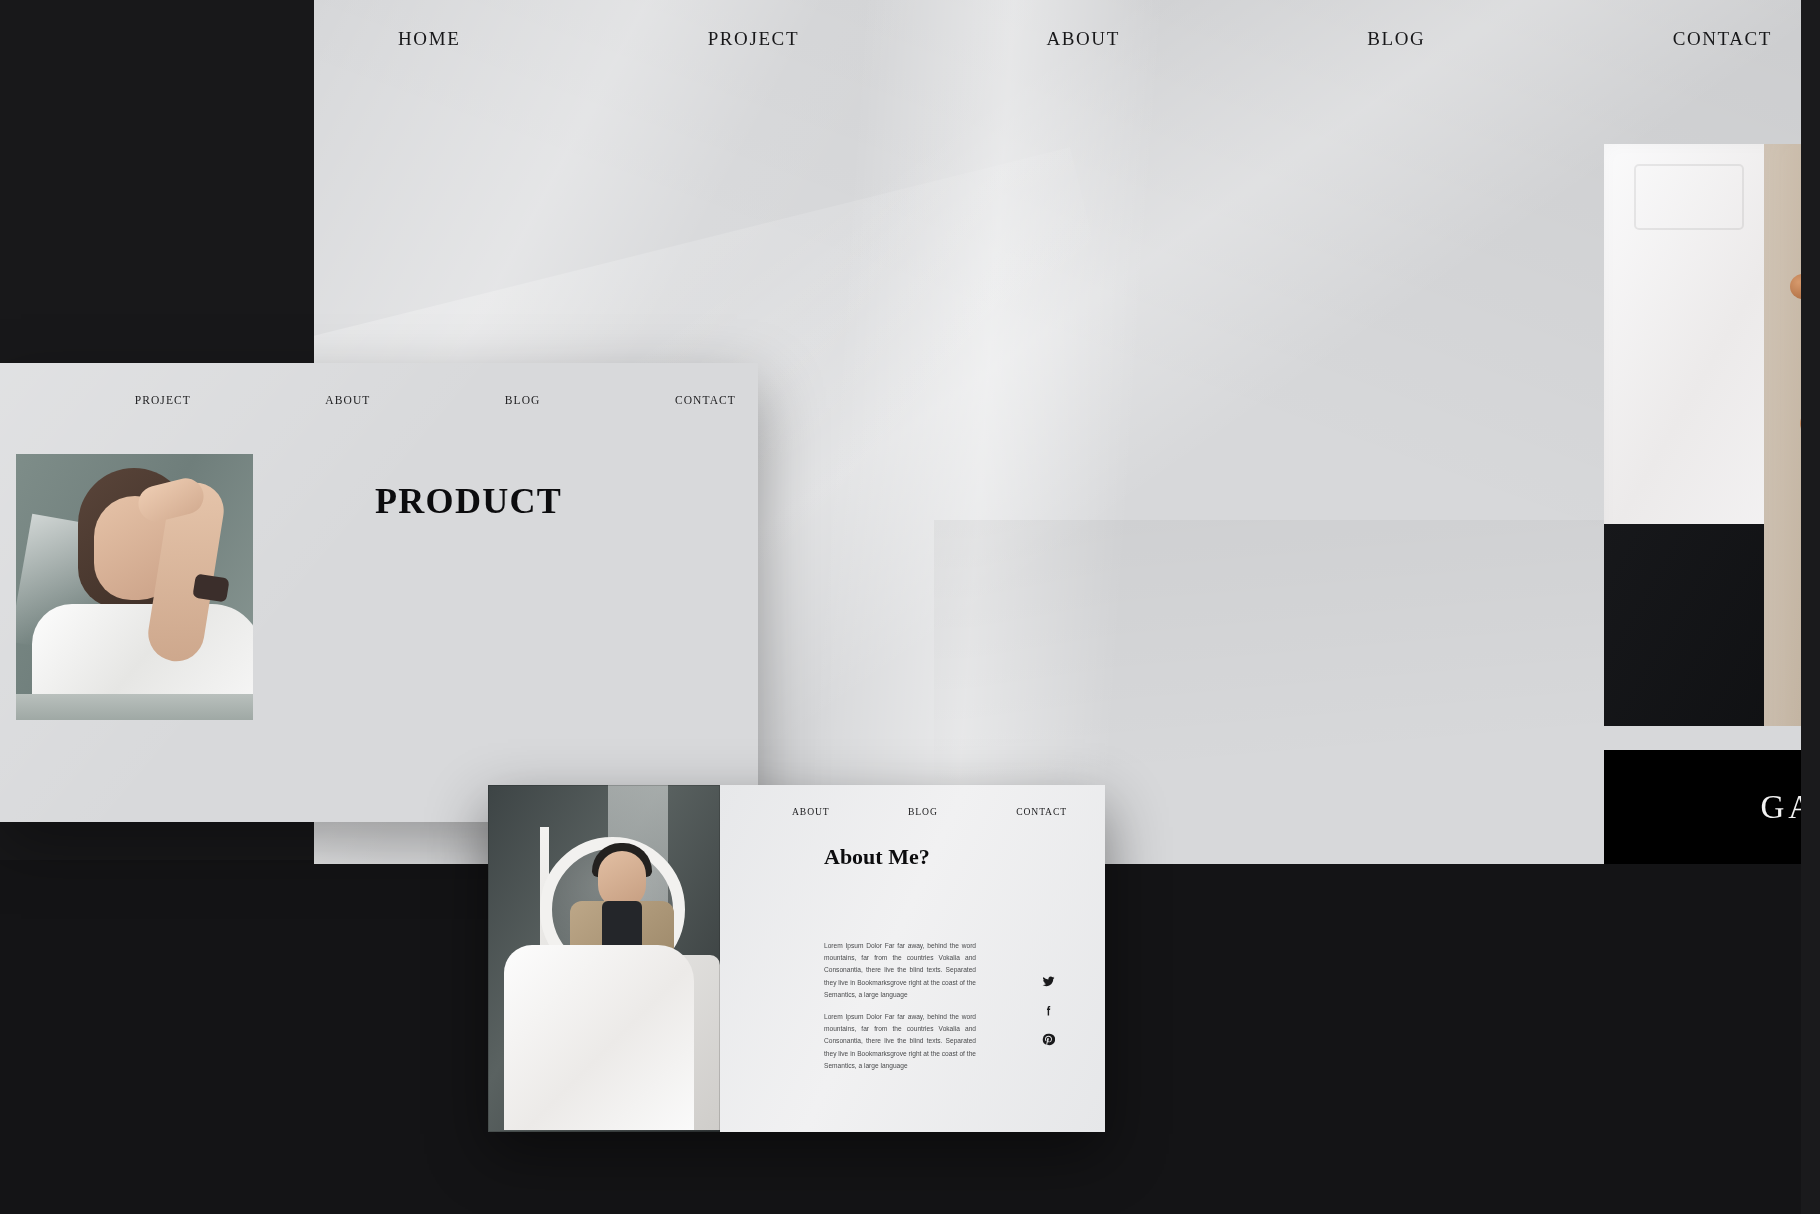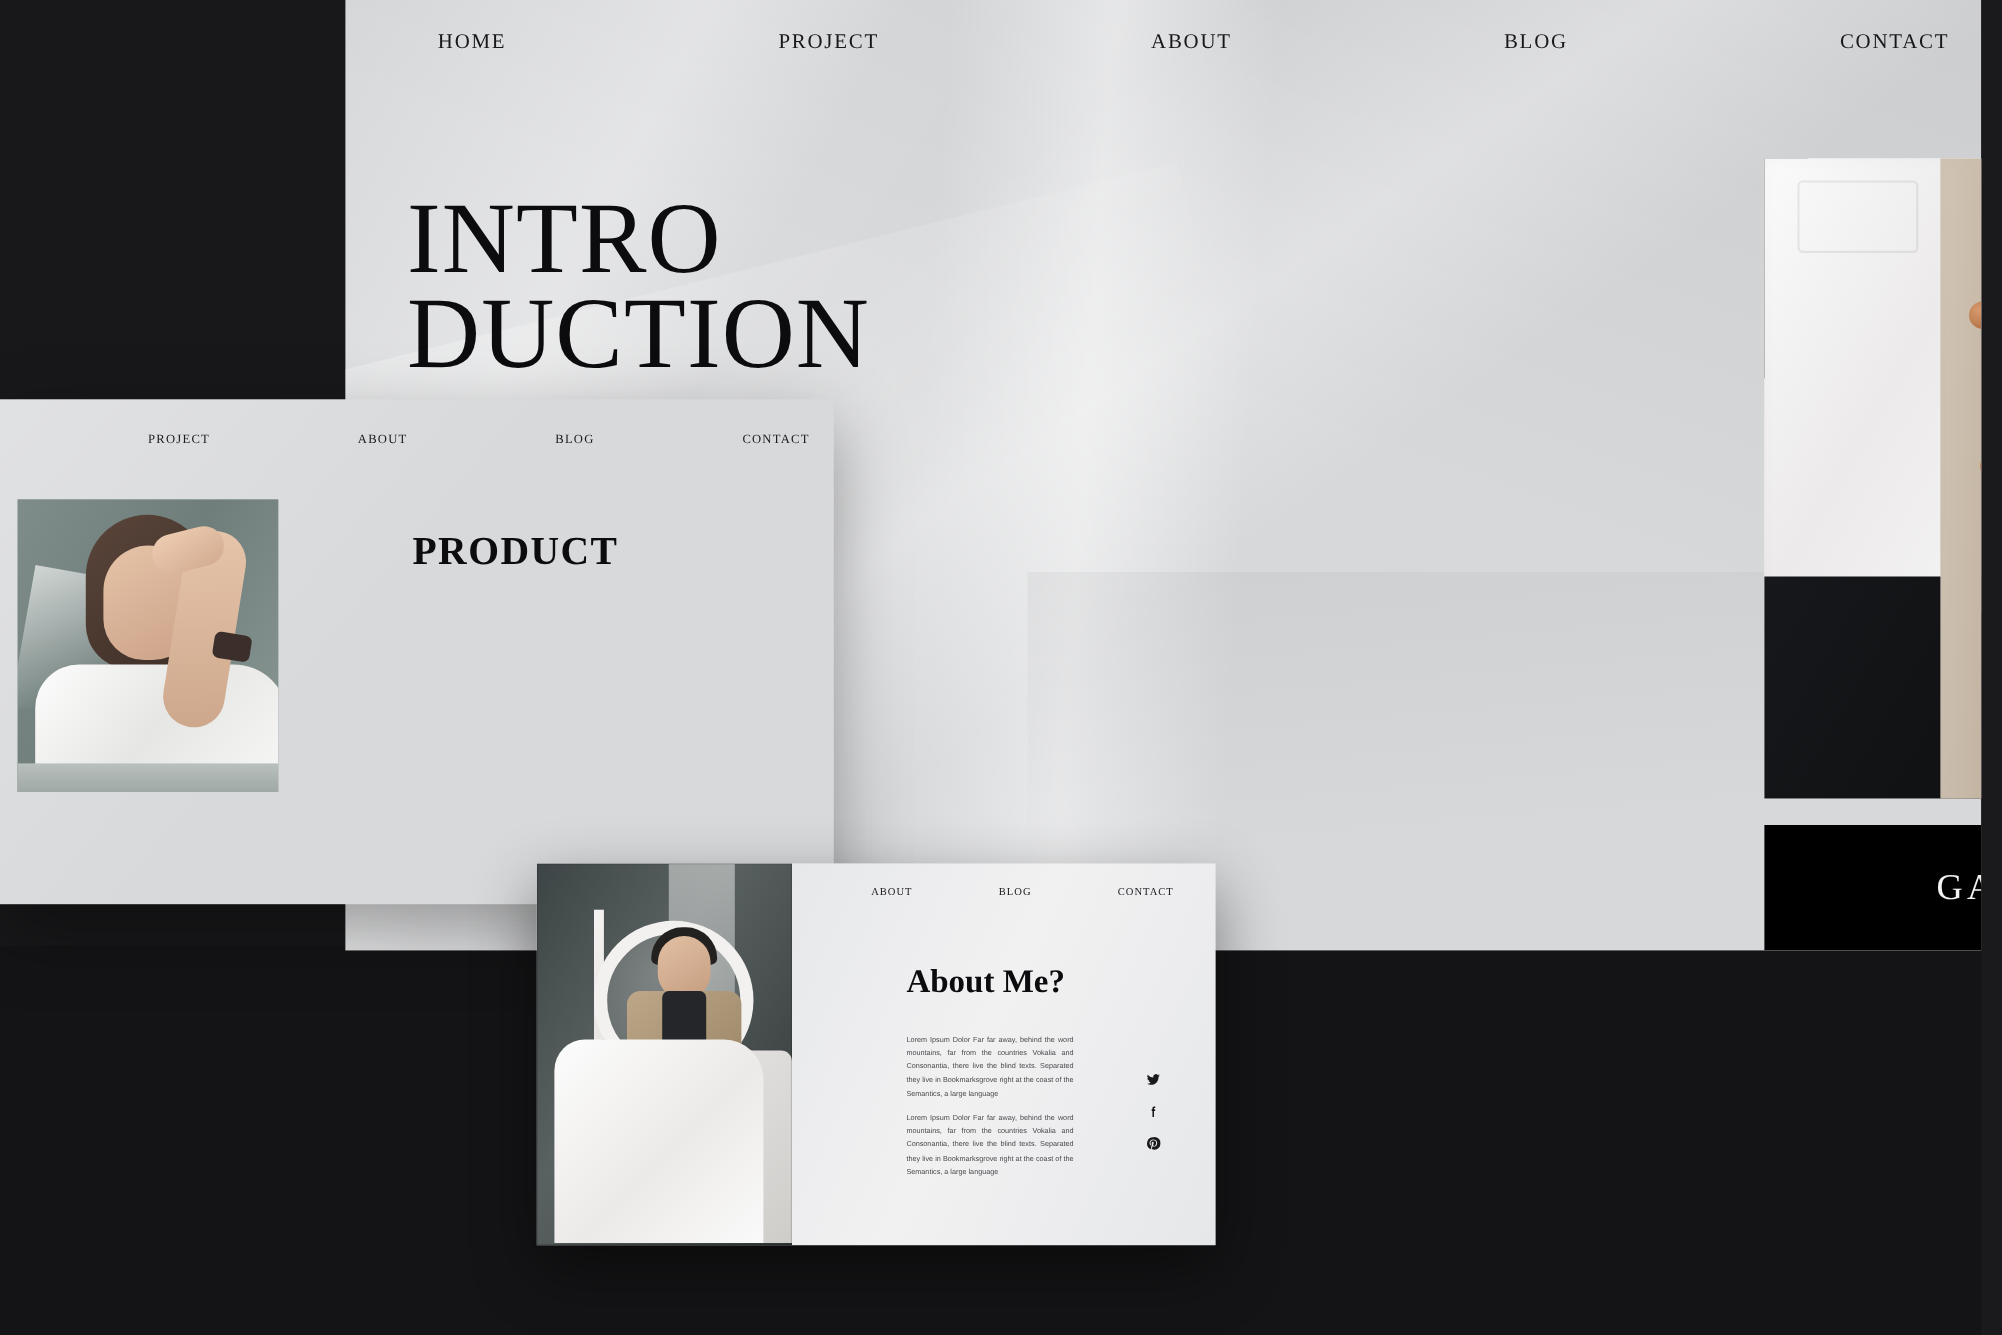--- a/index.html
+++ b/index.html
@@ -276,22 +276,22 @@
     position:absolute; left:0; top:21px; width:100%;
     display:flex; padding:0 38px 0 72px;
   }
   .about-nav a {
     font-family:"Liberation Serif", serif; font-size:9.6px;
     letter-spacing:0.9px; color:#1c1c1e; text-decoration:none; white-space:nowrap;
   }
   .about-nav .sp { flex:1; }
 
   .about-heading {
-    position:absolute; left:104px; top:92px; width:150px;
-    font-family:"Liberation Serif", serif; font-size:30px; line-height:1.08;
+    position:absolute; left:104px; top:60px; width:150px;
+    font-family:"Liberation Serif", serif; font-size:22px; line-height:1.08;
     color:#0c0c0e;
   }
   .about-text {
     position:absolute; left:104px; top:155px; width:152px;
     font-size:6.6px; line-height:1.85; color:#4a4b4d; text-align:justify;
   }
   .about-text p + p { margin-top:10px; }
 
   .about-social {
     position:absolute; left:322px; top:190px;
@@ -325,21 +325,20 @@
       <span class="sp"></span>
       <a href="#">PROJECT</a>
       <span class="sp"></span>
       <a href="#">ABOUT</a>
       <span class="sp"></span>
       <a href="#">BLOG</a>
       <span class="sp"></span>
       <a href="#">CONTACT</a>
     </nav>
 
-    <h1 class="hero-title">INTRO DUCTION</h1>
 
     <div class="hero-photo">
       <div class="bgwall"></div>
       <div class="darkgap"></div>
       <div class="shirt">
         <div class="pocket"></div>
       </div>
       <div class="pants"></div>
       <div class="coat"></div>
 

